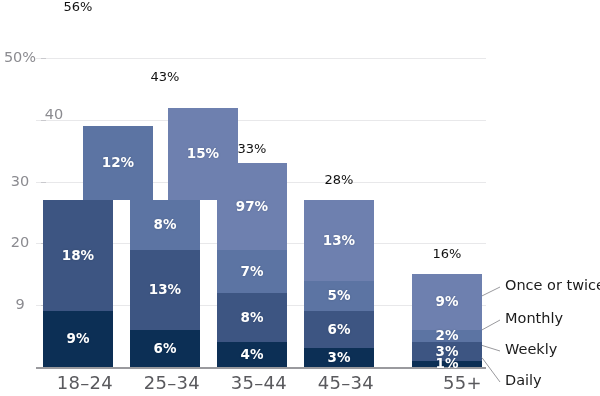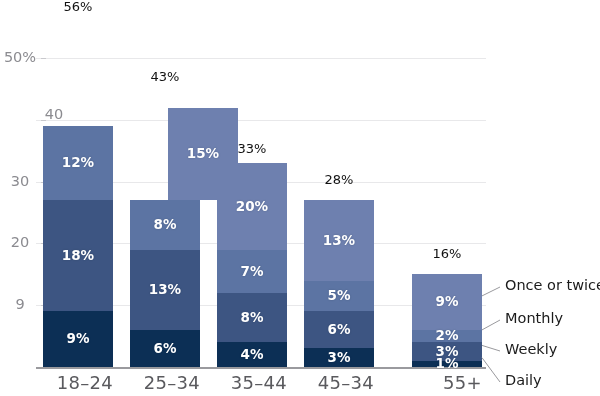--- a/index.html
+++ b/index.html
@@ -148,21 +148,21 @@
       <div class="ytick-row" style="top: 172.643px;">30</div>
       <div class="gridline" style="top: 119.857px;"></div>
       <div class="ytick-mark" style="top: 119.857px;"></div>
       <div class="ytick-row" style="top: 106px; padding-left: 34px;">40</div>
       <div class="gridline" style="top: 58.0714px;"></div>
       <div class="ytick-mark" style="top: 58.0714px;"></div>
       <div class="ytick-row" style="top: 49.0714px;">50%</div>
       <div class="axis-line"></div>
       <div class="bar-group" style="left: 43px;">
         <div class="bar-stack">
-          <div class="seg" style="height: 74.1429px; background: rgb(92, 116, 163);">
+          <div class="seg" style="height: 74.1429px; background: rgb(92, 116, 163); margin-left: 40px;">
             <span>12%</span>
           </div>
           <div class="seg" style="height: 111.214px; background: rgb(61, 85, 130);">
             <span>18%</span>
           </div>
           <div class="seg" style="height: 55.6071px; background: rgb(12, 47, 85);">
             <span>9%</span>
           </div>
         </div>
       </div>
@@ -182,21 +182,21 @@
           <div class="seg" style="height: 37.0714px; background: rgb(12, 47, 85);">
             <span>6%</span>
           </div>
         </div>
       </div>
       <div class="bar-total" style="left: 130px; top: 69px;">43%</div>
       <div class="xtick" style="left: 130px;">25–34</div>
       <div class="bar-group" style="left: 217px;">
         <div class="bar-stack">
           <div class="seg" style="height: 86.5px; background: rgb(110, 128, 175);">
-            <span>20%</span>
+            <span>97%</span>
           </div>
           <div class="seg" style="height: 43.25px; background: rgb(92, 116, 163);">
             <span>7%</span>
           </div>
           <div class="seg" style="height: 49.4286px; background: rgb(61, 85, 130);">
             <span>8%</span>
           </div>
           <div class="seg" style="height: 24.7143px; background: rgb(12, 47, 85);">
             <span>4%</span>
           </div>

